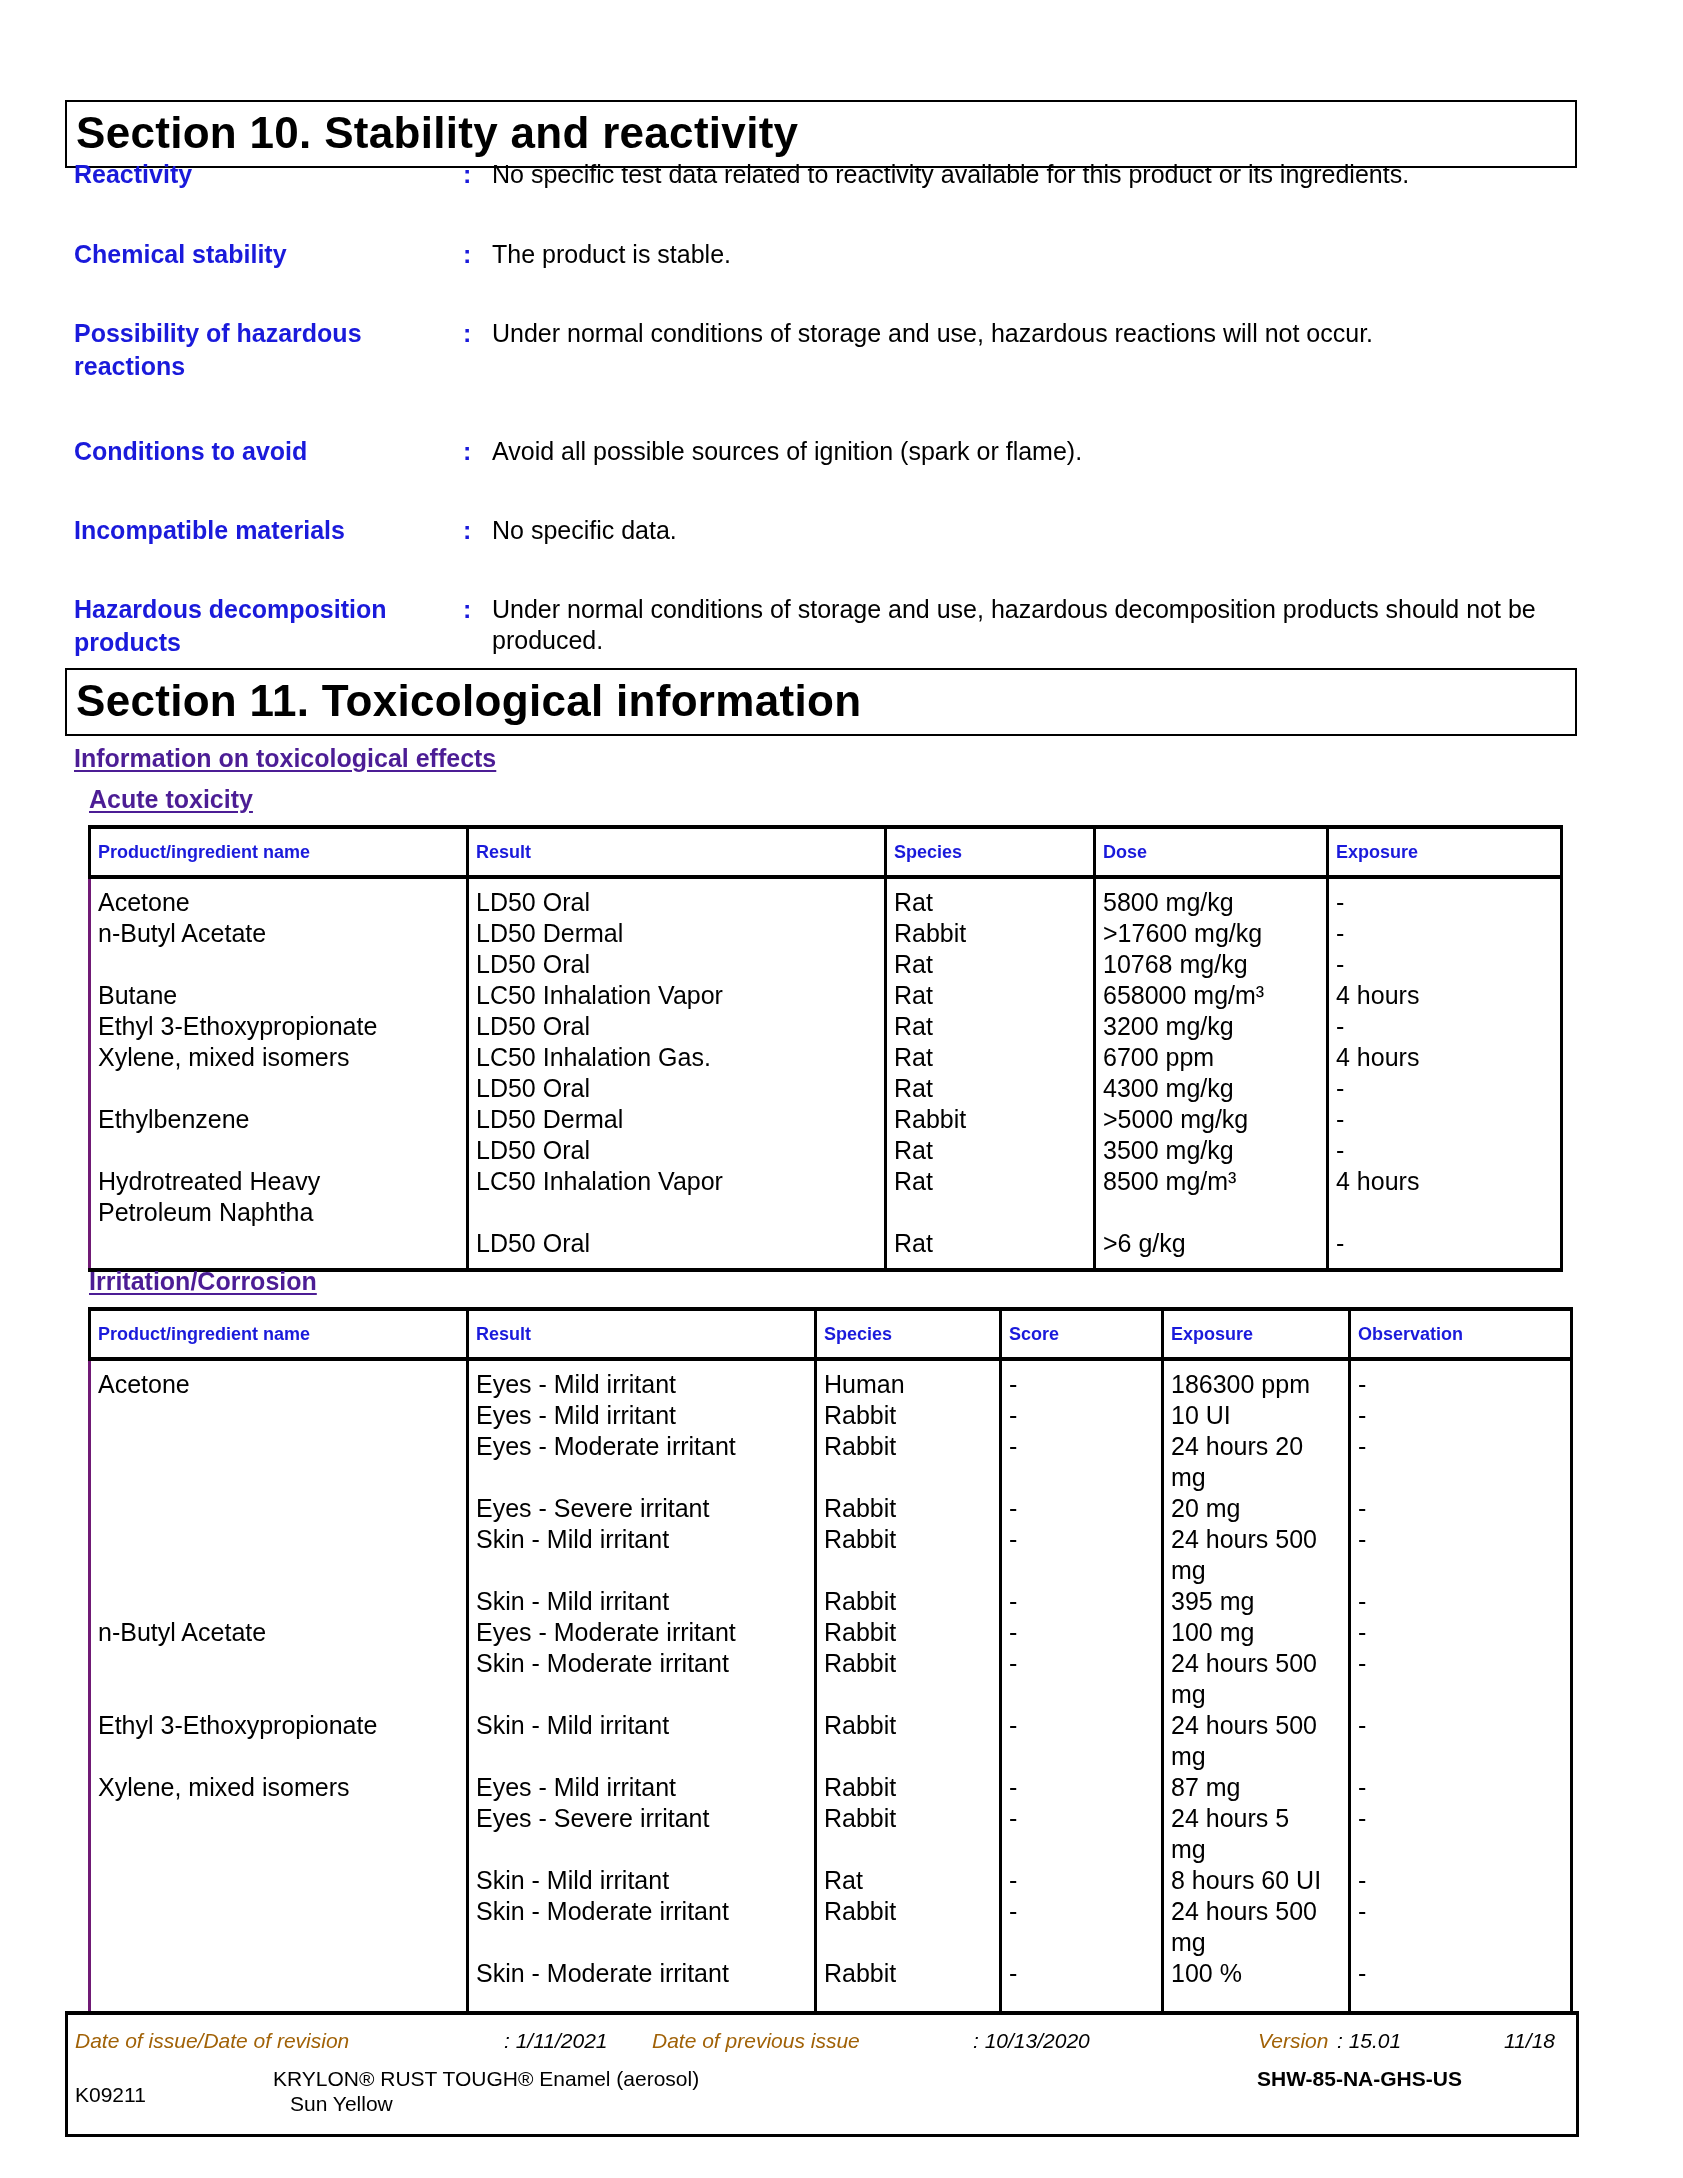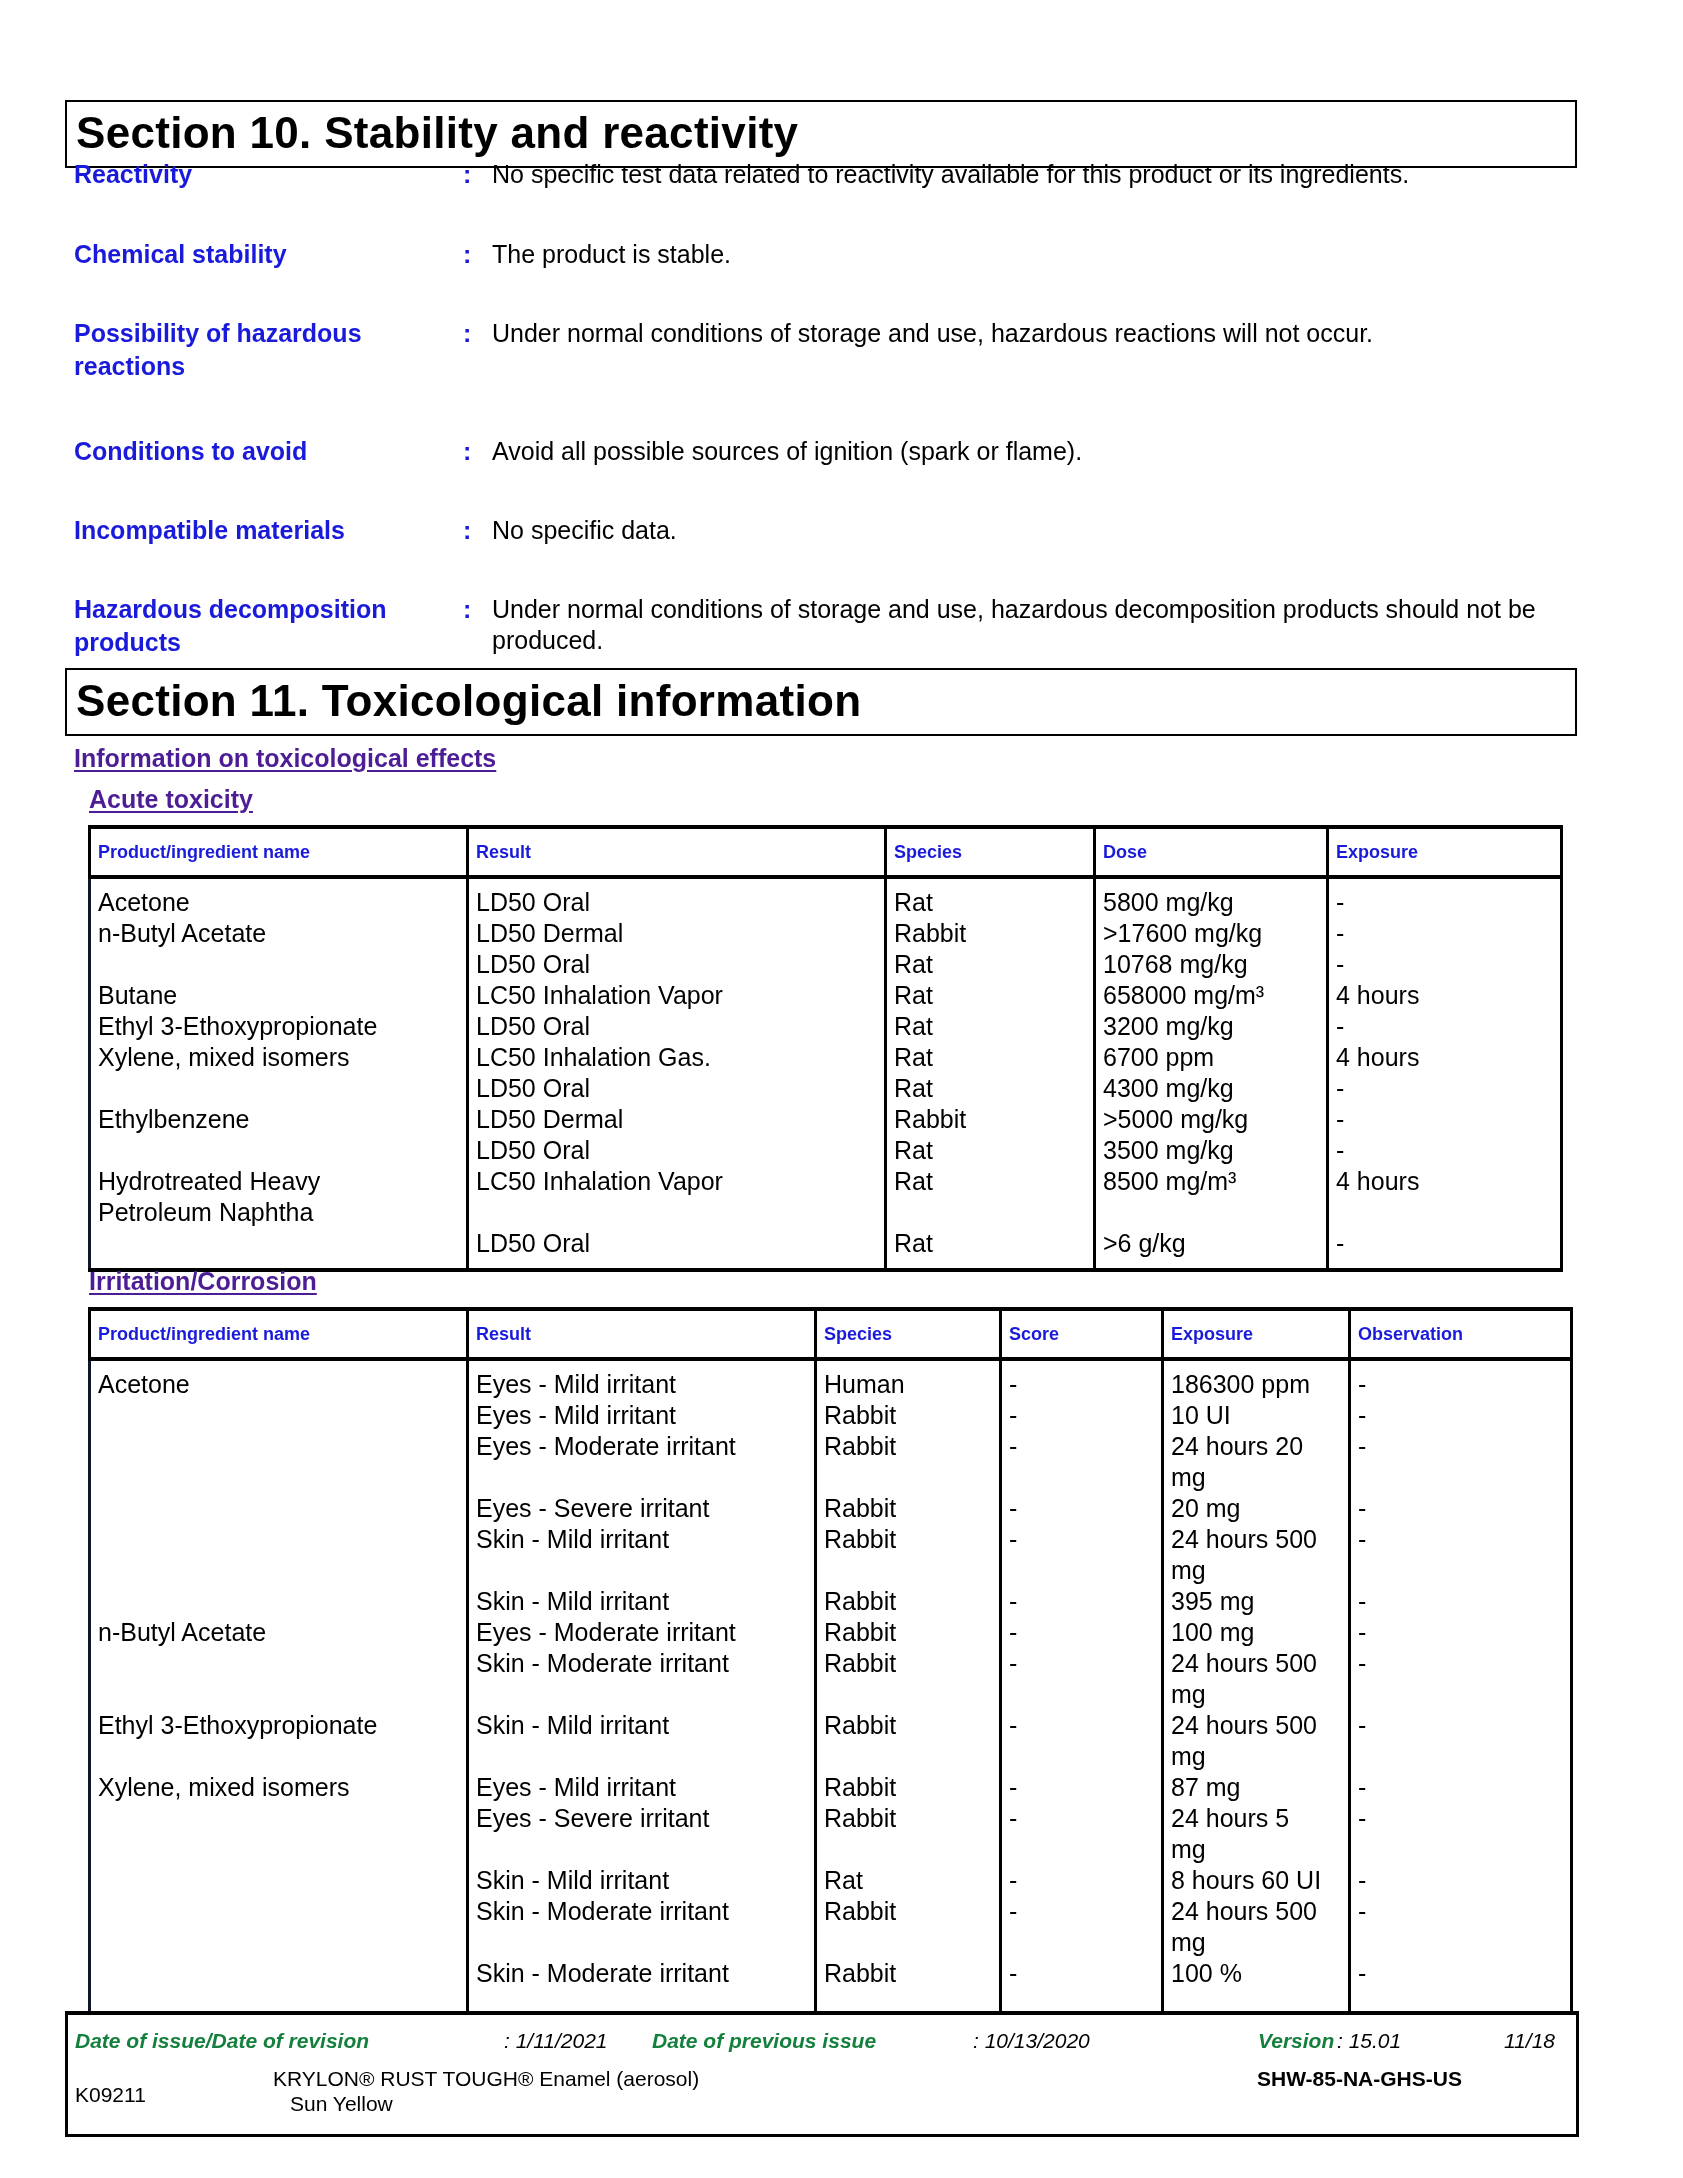--- a/index.html
+++ b/index.html
@@ -8,29 +8,29 @@
   .sec-box { position: absolute; left: 65px; width: 1512px; border: 2px solid #000; box-sizing: border-box; }
   .sec-title { position: absolute; left: 9px; font-weight: bold; font-size: 44px; letter-spacing: 0.3px; }
   .lbl { position: absolute; left: 74px; width: 356px; color: #1a1adb; font-weight: bold; font-size: 25px; line-height: 33px; }
   .colon { position: absolute; left: 463px; color: #1a1adb; font-weight: bold; font-size: 25px; line-height: 33px; }
   .val { position: absolute; left: 492px; width: 1079px; font-size: 25px; line-height: 31px; }
   .link { position: absolute; color: #4c1d95; font-weight: bold; font-size: 25px; text-decoration: underline; text-underline-offset: 3px; cursor: pointer; }
   table.grid { position: absolute; border-collapse: collapse; table-layout: fixed; }
   table.grid th { color: #1a1adb; font-weight: bold; font-size: 18px; text-align: left; padding: 0 7px;
                   height: 46px; border: 3px solid #000; border-top-width: 4px; border-bottom-width: 4px; }
   table.grid td { vertical-align: top; font-size: 25px; line-height: 31px; padding: 8px 13px 0 7px;
-                  border-left: 3px solid #0f172a; border-right: 3px solid #000; }
+                  border-left: 3px solid #701a75; border-right: 3px solid #000; }
   table.grid td .ln { display: block; white-space: nowrap; height: 31px; }
   #acute { left: 88px; top: 825px; width: 1471px; border-bottom: 4px solid #000; }
   #acute td { height: 381px; }
   #irrit { left: 88px; top: 1307px; width: 1483px; }
   #irrit td { height: 645px; }
   .foot { position: absolute; left: 65px; top: 2011px; width: 1514px; height: 126px; border: 3px solid #000; border-top-width: 4px; box-sizing: border-box; }
   .fi { position: absolute; font-style: italic; font-size: 21px; }
-  .fb { color: #15803d; font-weight: bold; }
+  .fb { color: #a16207; font-weight: normal; }
   .fn { position: absolute; font-size: 21px; }
 </style>
 </head>
 <body>
 
 <div class="sec-box" style="top:100px;height:68px;">
   <span class="sec-title" style="top:6px;">Section 10. Stability and reactivity</span>
 </div>
 
 <div>

